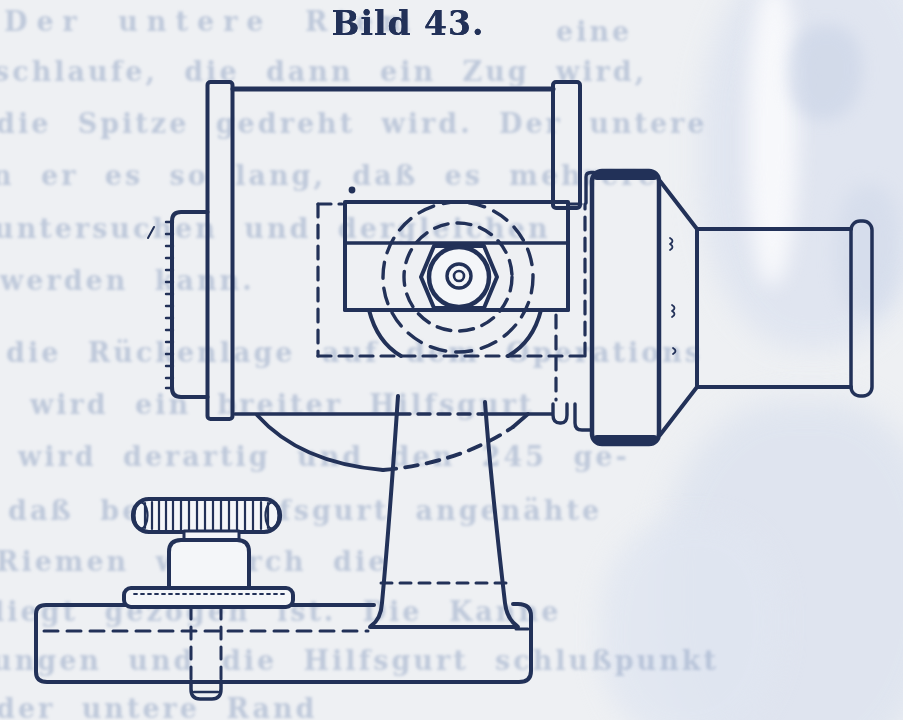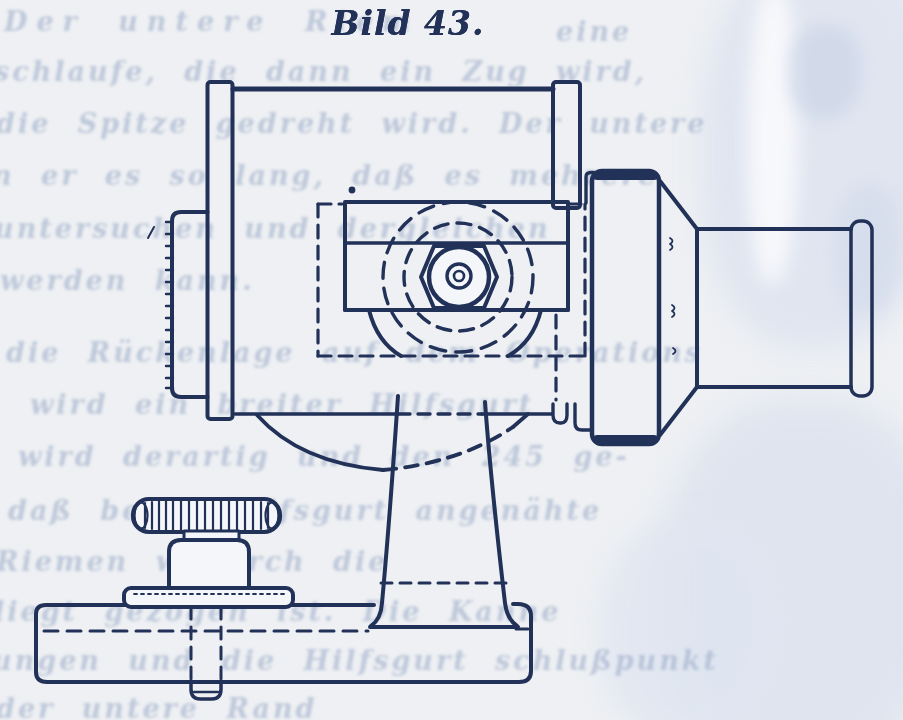--- a/index.html
+++ b/index.html
@@ -7,21 +7,21 @@
     --paper:#eef0f3;
     --ghost:#93a5c4;
     --paperwhite:#f4f6f9;
   }
   html,body{margin:0;padding:0;}
   body{
     width:903px;height:720px;overflow:hidden;position:relative;
     background:var(--paper);
     font-family:"DejaVu Serif", serif;
   }
-  .stage{position:absolute;inset:0;width:903px;height:720px;font-style:italic;}
+  .stage{position:absolute;inset:0;width:903px;height:720px;}
   
   .ghost-blob{position:absolute;border-radius:45% 40% 48% 42%;pointer-events:none;}
   .ghost-line{
     position:absolute;white-space:nowrap;font-weight:bold;
     color:var(--ghost);opacity:.52;filter:blur(1.4px);
     font-size:27px;letter-spacing:3px;word-spacing:14px;
   }
   .ghost-line.sperr{letter-spacing:9px;}
   
   .caption{

